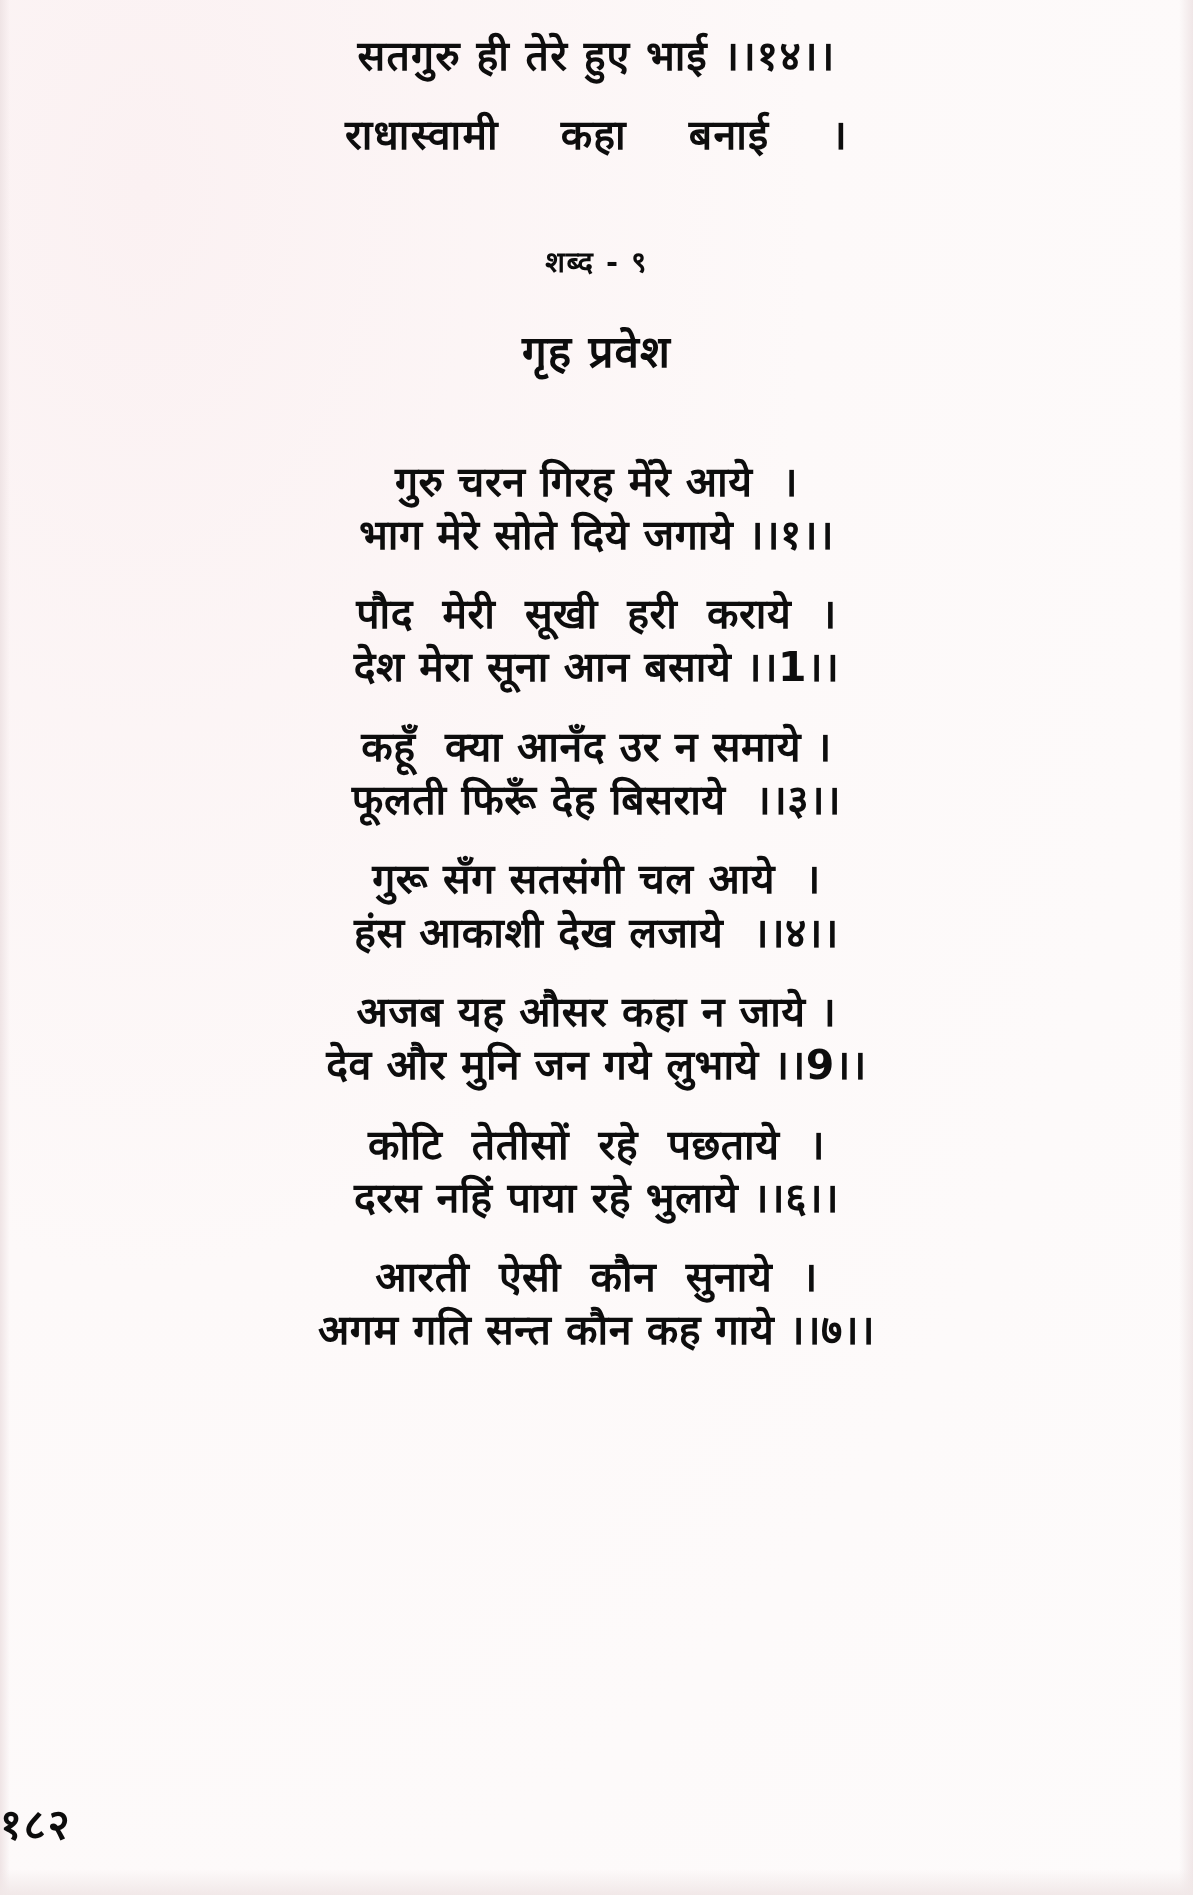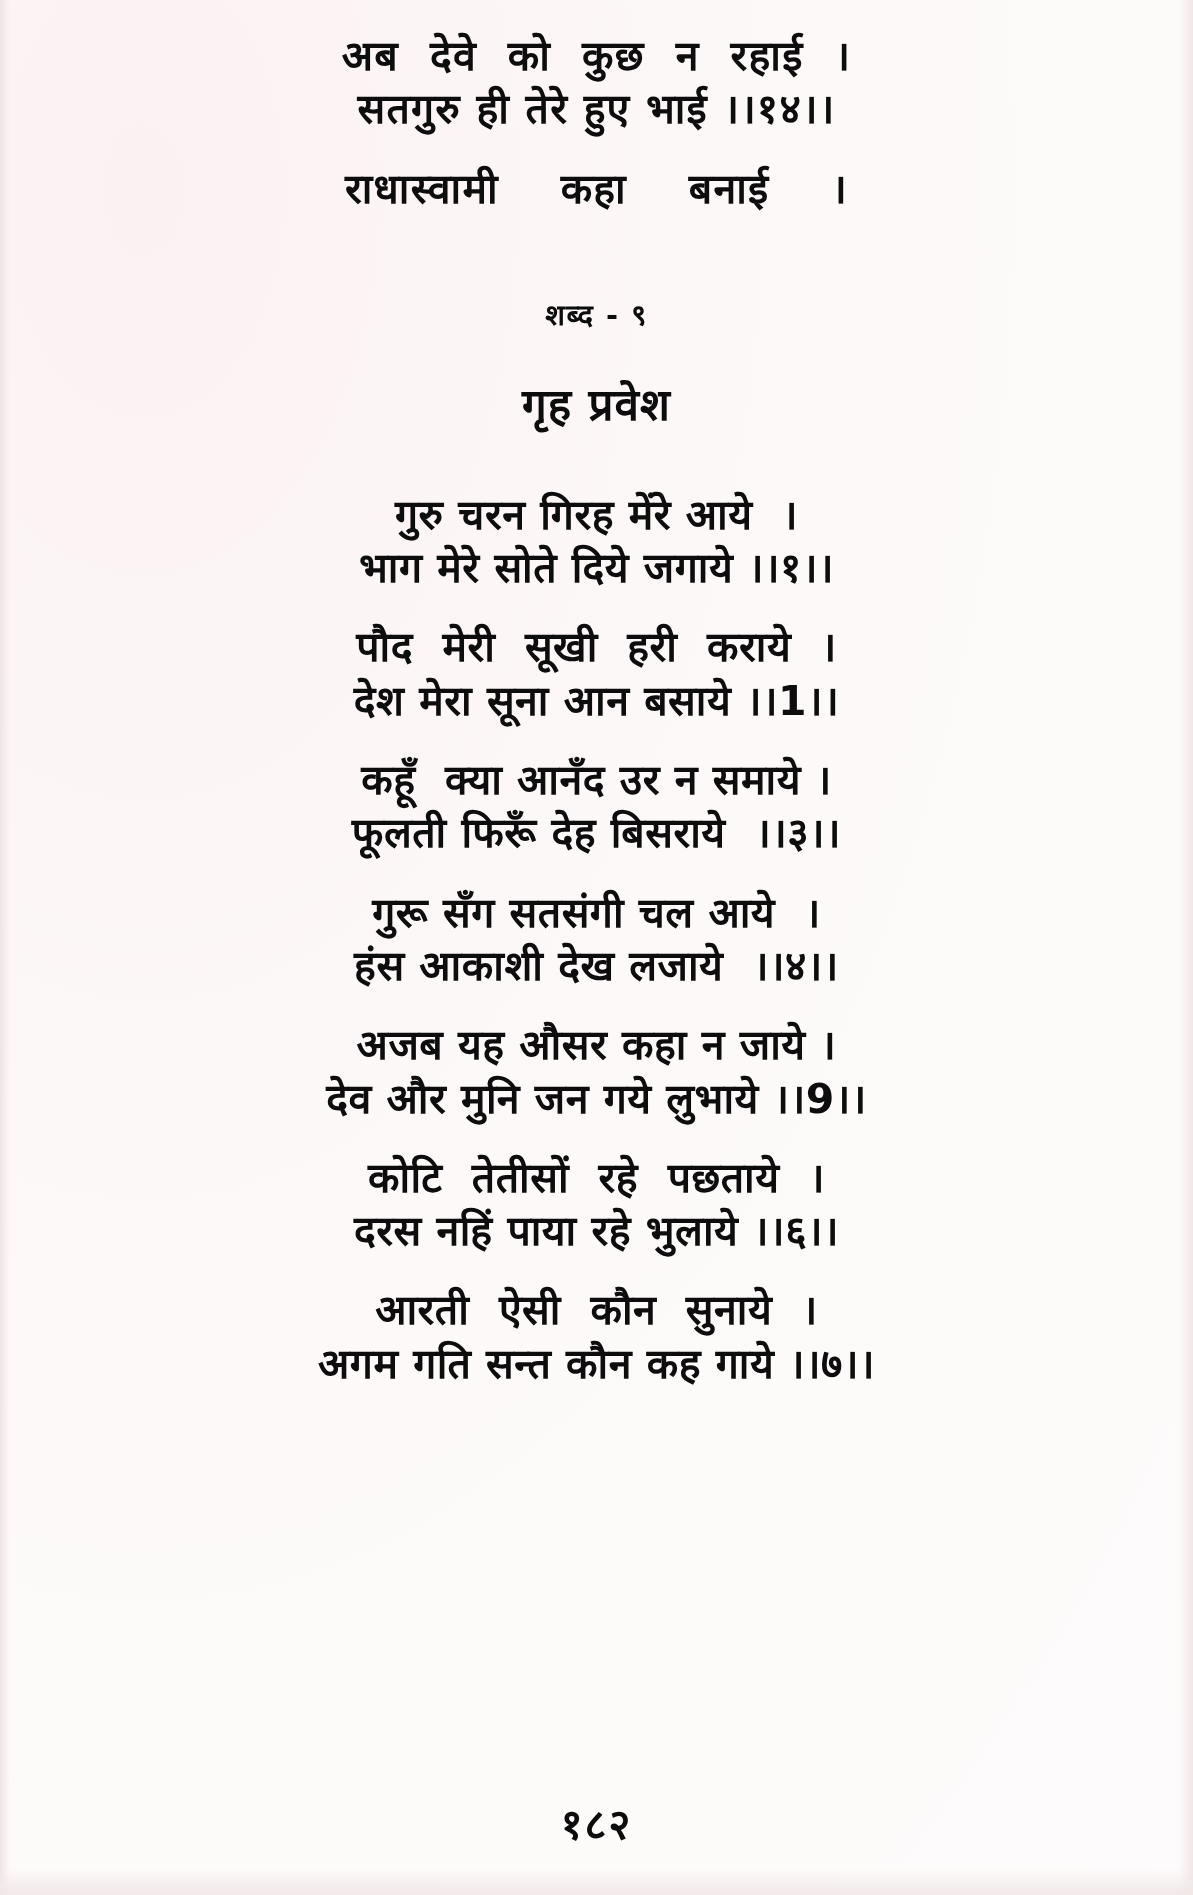--- a/index.html
+++ b/index.html
@@ -75,29 +75,29 @@
   .heading-title {
     text-align: center;
     font-size: 44px;
     font-weight: 700;
     letter-spacing: 1px;
     margin-top: 40px;
     color: #0c0c0c;
   }
 
   .verses {
-    margin-top: 56px;
+    margin-top: 76px;
   }
 
   .page-number {
     position: absolute;
     left: 0;
     bottom: 44px;
     width: 100%;
-    text-align: center;
+    text-align: left;
     font-size: 42px;
     font-weight: 700;
     letter-spacing: 2px;
     color: #0c0c0c;
   }
 
   
   .vline, .heading-shabd, .heading-title, .page-number {
     text-rendering: optimizeLegibility;
     -webkit-font-smoothing: antialiased;
@@ -107,21 +107,20 @@
 <body>
 
 <div class="page">
   <div class="paper-edge-left"></div>
   <div class="paper-edge-right"></div>
   <div class="paper-edge-bottom"></div>
 
   <div class="content" style="padding-top:30px;">
 
     <div class="stanza spaced">
-      <div class="vline">अब  देवे  को  कुछ  न  रहाई  ।</div>
       <div class="vline">सतगुरु ही तेरे हुए भाई ।।१४।।</div>
     </div>
     <div class="gap-stanza"></div>
     <div class="stanza spaced">
       <div class="vline">राधास्वामी    कहा    बनाई    ।</div>
     </div>
 
     <div class="heading-shabd">शब्द - ९</div>
     <div class="heading-title">गृह प्रवेश</div>
 

